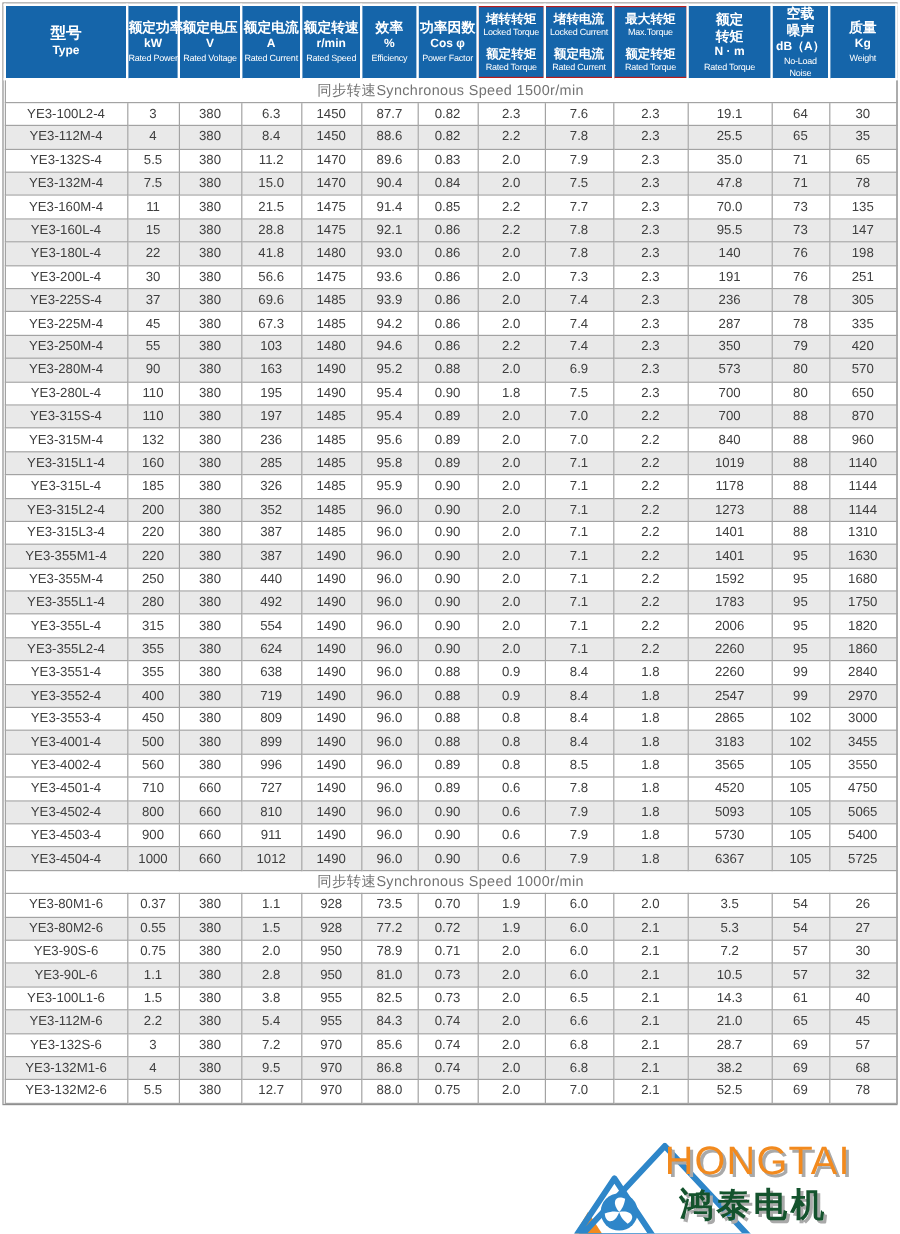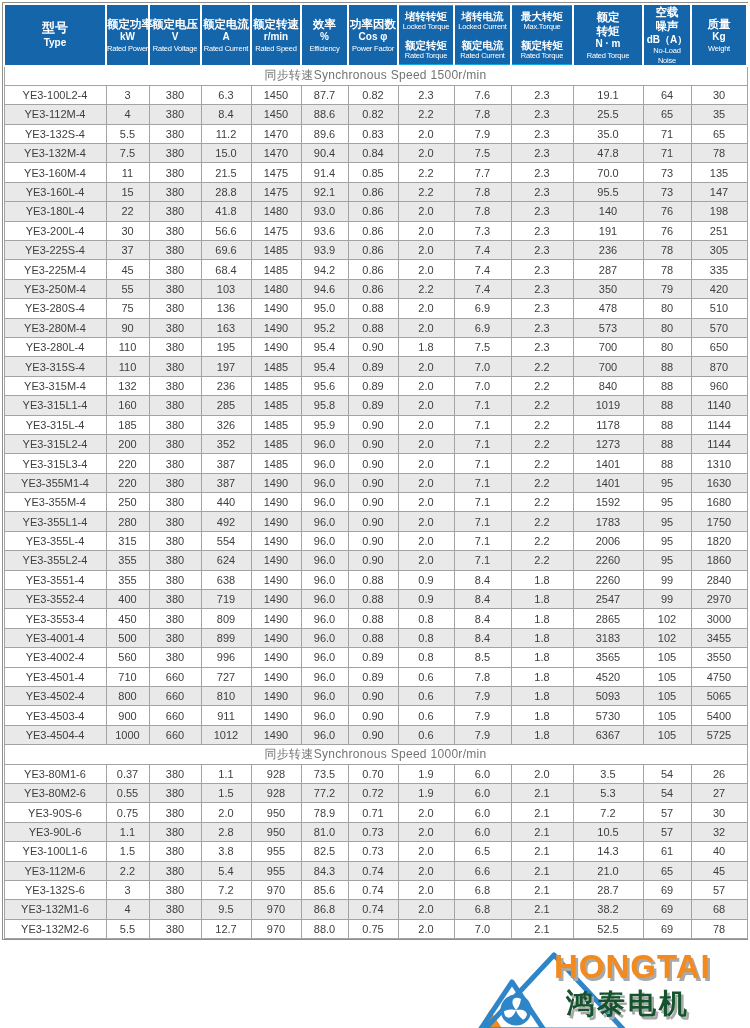--- a/index.html
+++ b/index.html
@@ -31,21 +31,21 @@
   th {
     background: #1565aa;
     border: 2px solid #ffffff;
     color: #ffffff;
     padding: 0;
     height: 62px;
     vertical-align: middle;
     text-align: center;
     font-weight: bold;
   }
-  th.split-th { background: #0ea5e9; }
+  th.split-th { background: #b91c1c; }
   .hline { display: block; white-space: nowrap; overflow: visible; }
   .h-zhl  { font-size: 13px;  line-height: 1.3;  font-weight: bold; }
   .h-zh   { font-size: 11.5px; line-height: 1.25; font-weight: bold; }
   .h-unit { font-size: 10px;  line-height: 1.25; font-weight: bold; }
   .h-en   { font-size: 7.5px; line-height: 1.25; font-weight: normal; letter-spacing: -0.2px; }
   .sub {
     background: #1565aa;
     height: 29px;
     display: flex; flex-direction: column; justify-content: center;
   }
@@ -74,21 +74,21 @@
   
   .watermark {
     position: absolute;
     left: 476px; top: 948px;
     width: 272px; height: 80px;
     pointer-events: none;
   }
   .wm-logo { position: absolute; left: 0; top: 4px; }
   .wm-en {
     position: absolute; left: 78px; top: 0px;
-    font-size: 33px; font-weight: bold;
+    font-size: 33px; font-weight: normal;
     color: #f28a1e;
     letter-spacing: 1px;
     text-shadow: 2.5px 2.5px 0 #a9a9a9;
     white-space: nowrap;
   }
   .wm-zh {
     position: absolute; left: 90px; top: 37px;
     font-size: 28px; font-weight: bold;
     color: #14532d;
     letter-spacing: 3px;
@@ -340,21 +340,21 @@
             <td>7.4</td>
             <td>2.3</td>
             <td>236</td>
             <td>78</td>
             <td>305</td>
           </tr>
           <tr>
             <td>YE3-225M-4</td>
             <td>45</td>
             <td>380</td>
-            <td>68.4</td>
+            <td>67.3</td>
             <td>1485</td>
             <td>94.2</td>
             <td>0.86</td>
             <td>2.0</td>
             <td>7.4</td>
             <td>2.3</td>
             <td>287</td>
             <td>78</td>
             <td>335</td>
           </tr>
@@ -365,35 +365,20 @@
             <td>103</td>
             <td>1480</td>
             <td>94.6</td>
             <td>0.86</td>
             <td>2.2</td>
             <td>7.4</td>
             <td>2.3</td>
             <td>350</td>
             <td>79</td>
             <td>420</td>
-          </tr>
-          <tr>
-            <td>YE3-280S-4</td>
-            <td>75</td>
-            <td>380</td>
-            <td>136</td>
-            <td>1490</td>
-            <td>95.0</td>
-            <td>0.88</td>
-            <td>2.0</td>
-            <td>6.9</td>
-            <td>2.3</td>
-            <td>478</td>
-            <td>80</td>
-            <td>510</td>
           </tr>
           <tr class="even">
             <td>YE3-280M-4</td>
             <td>90</td>
             <td>380</td>
             <td>163</td>
             <td>1490</td>
             <td>95.2</td>
             <td>0.88</td>
             <td>2.0</td>

